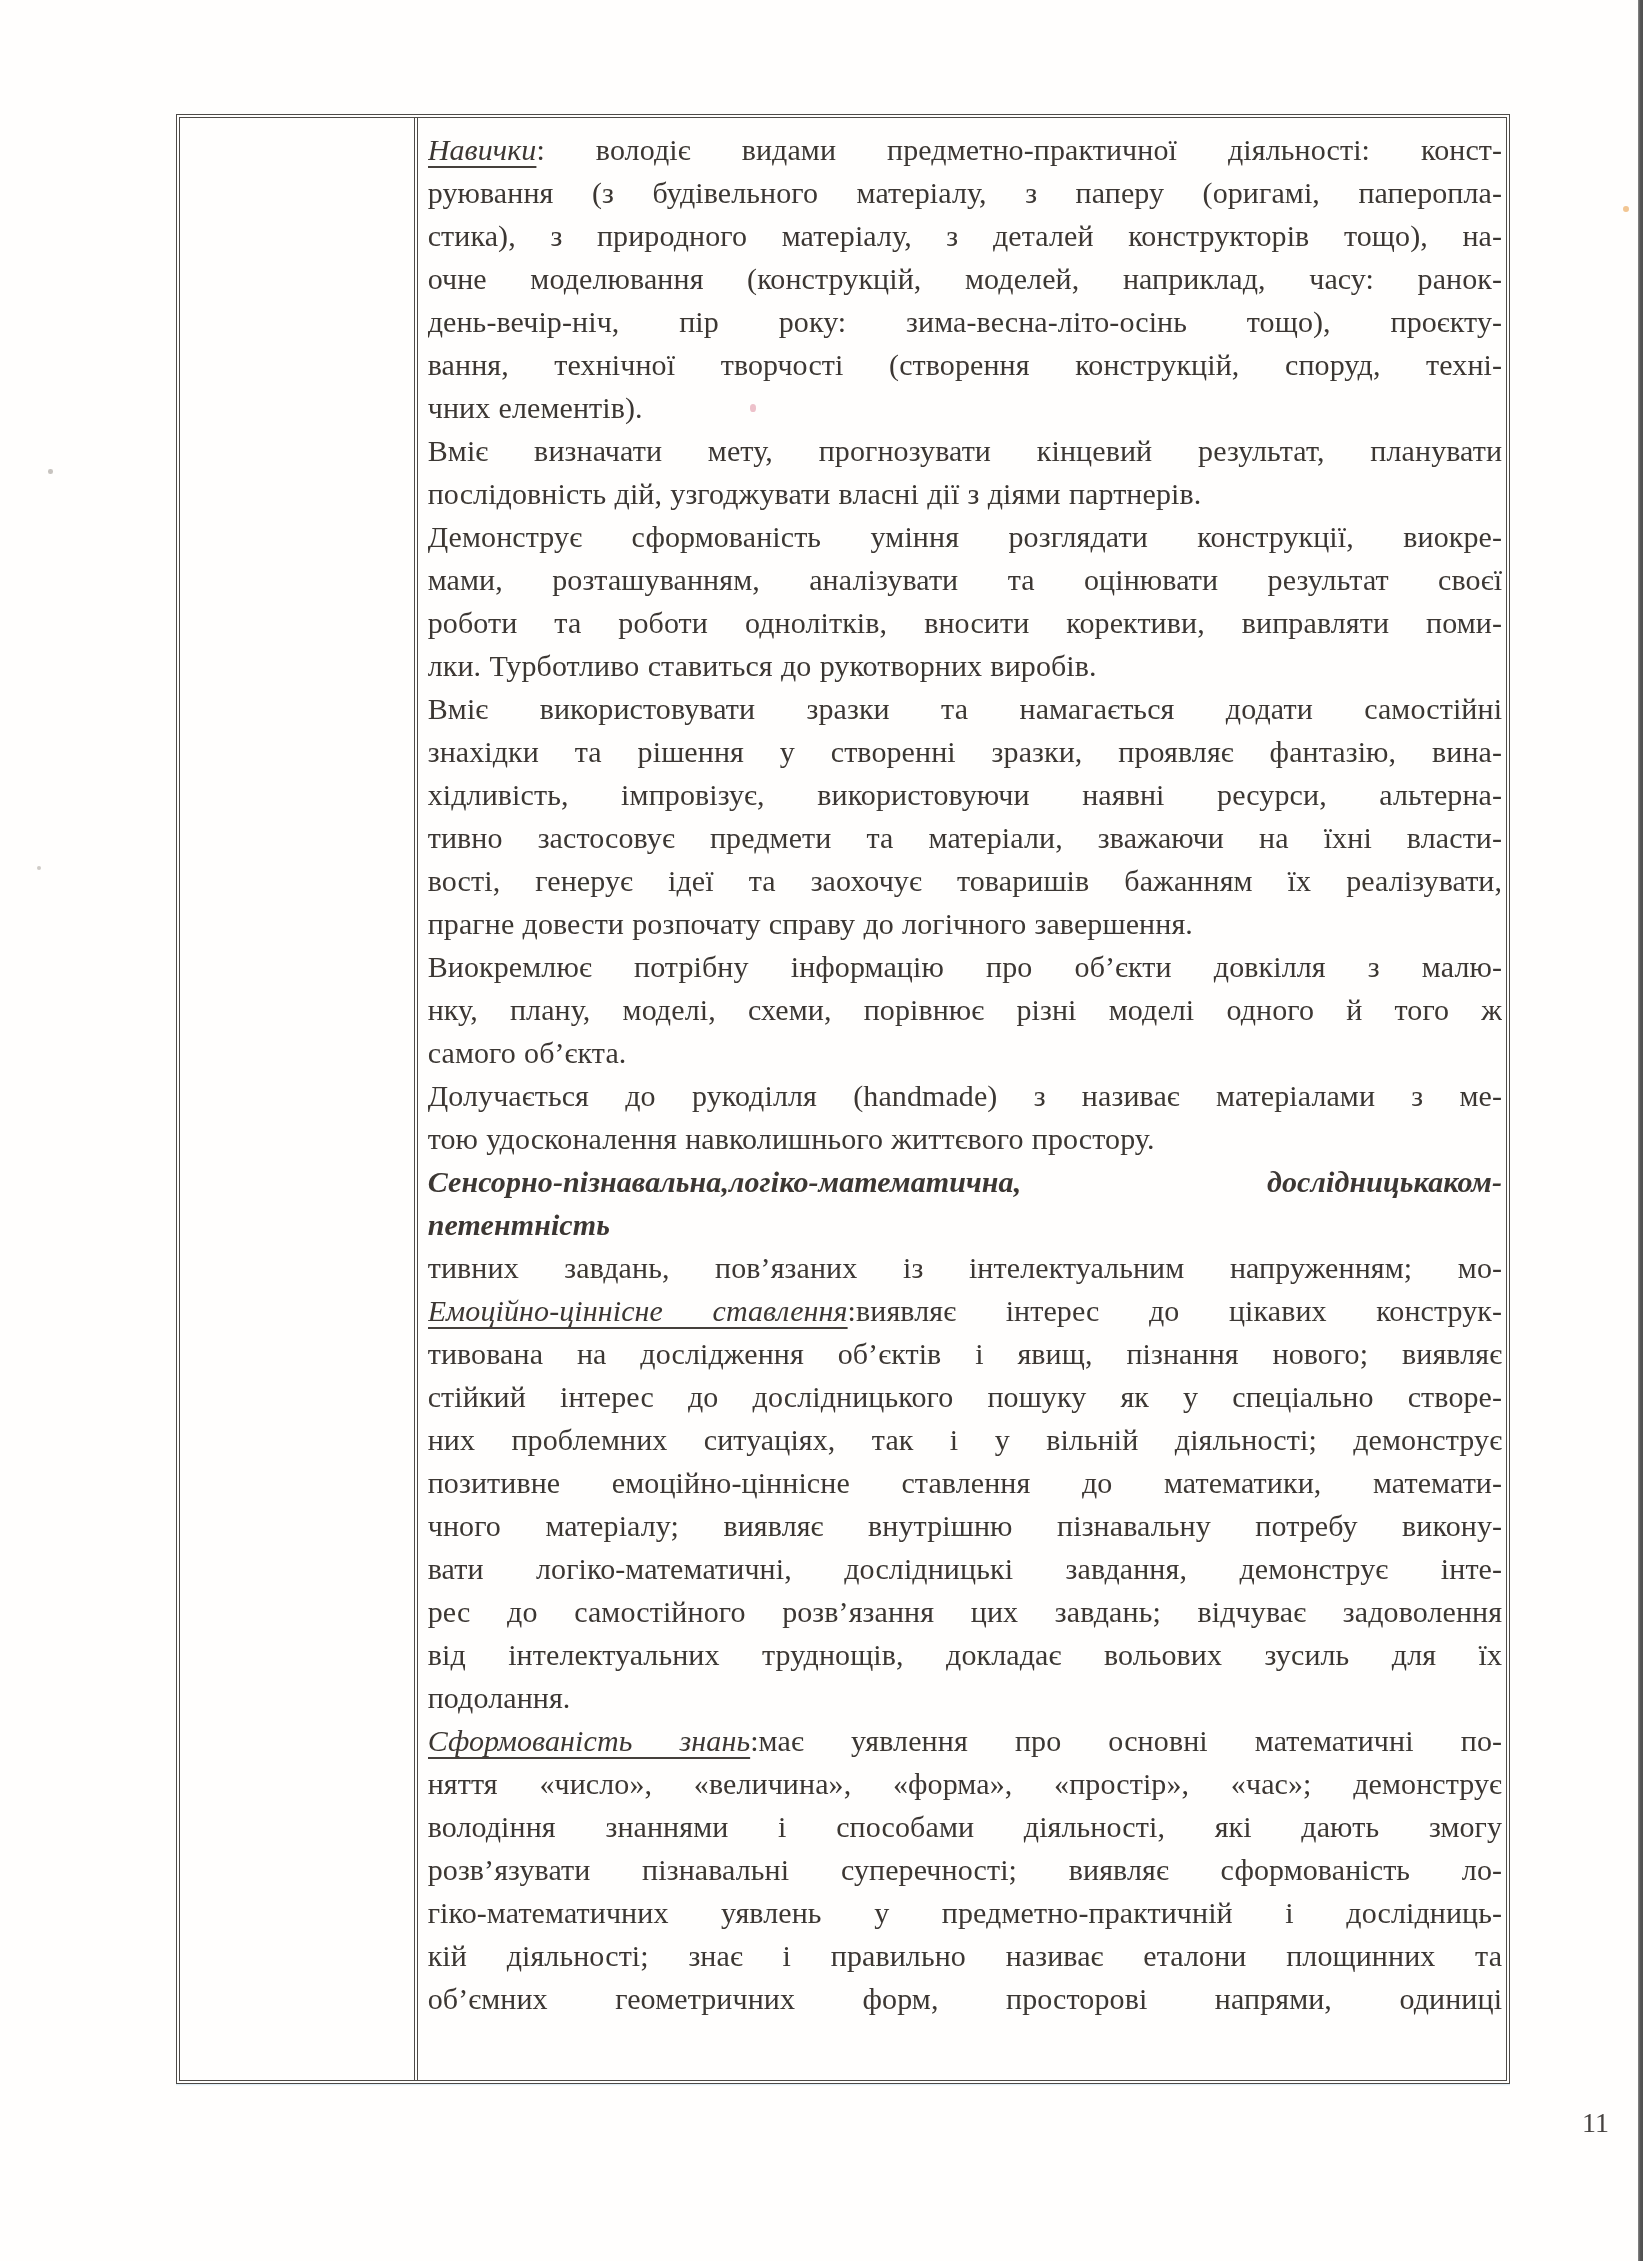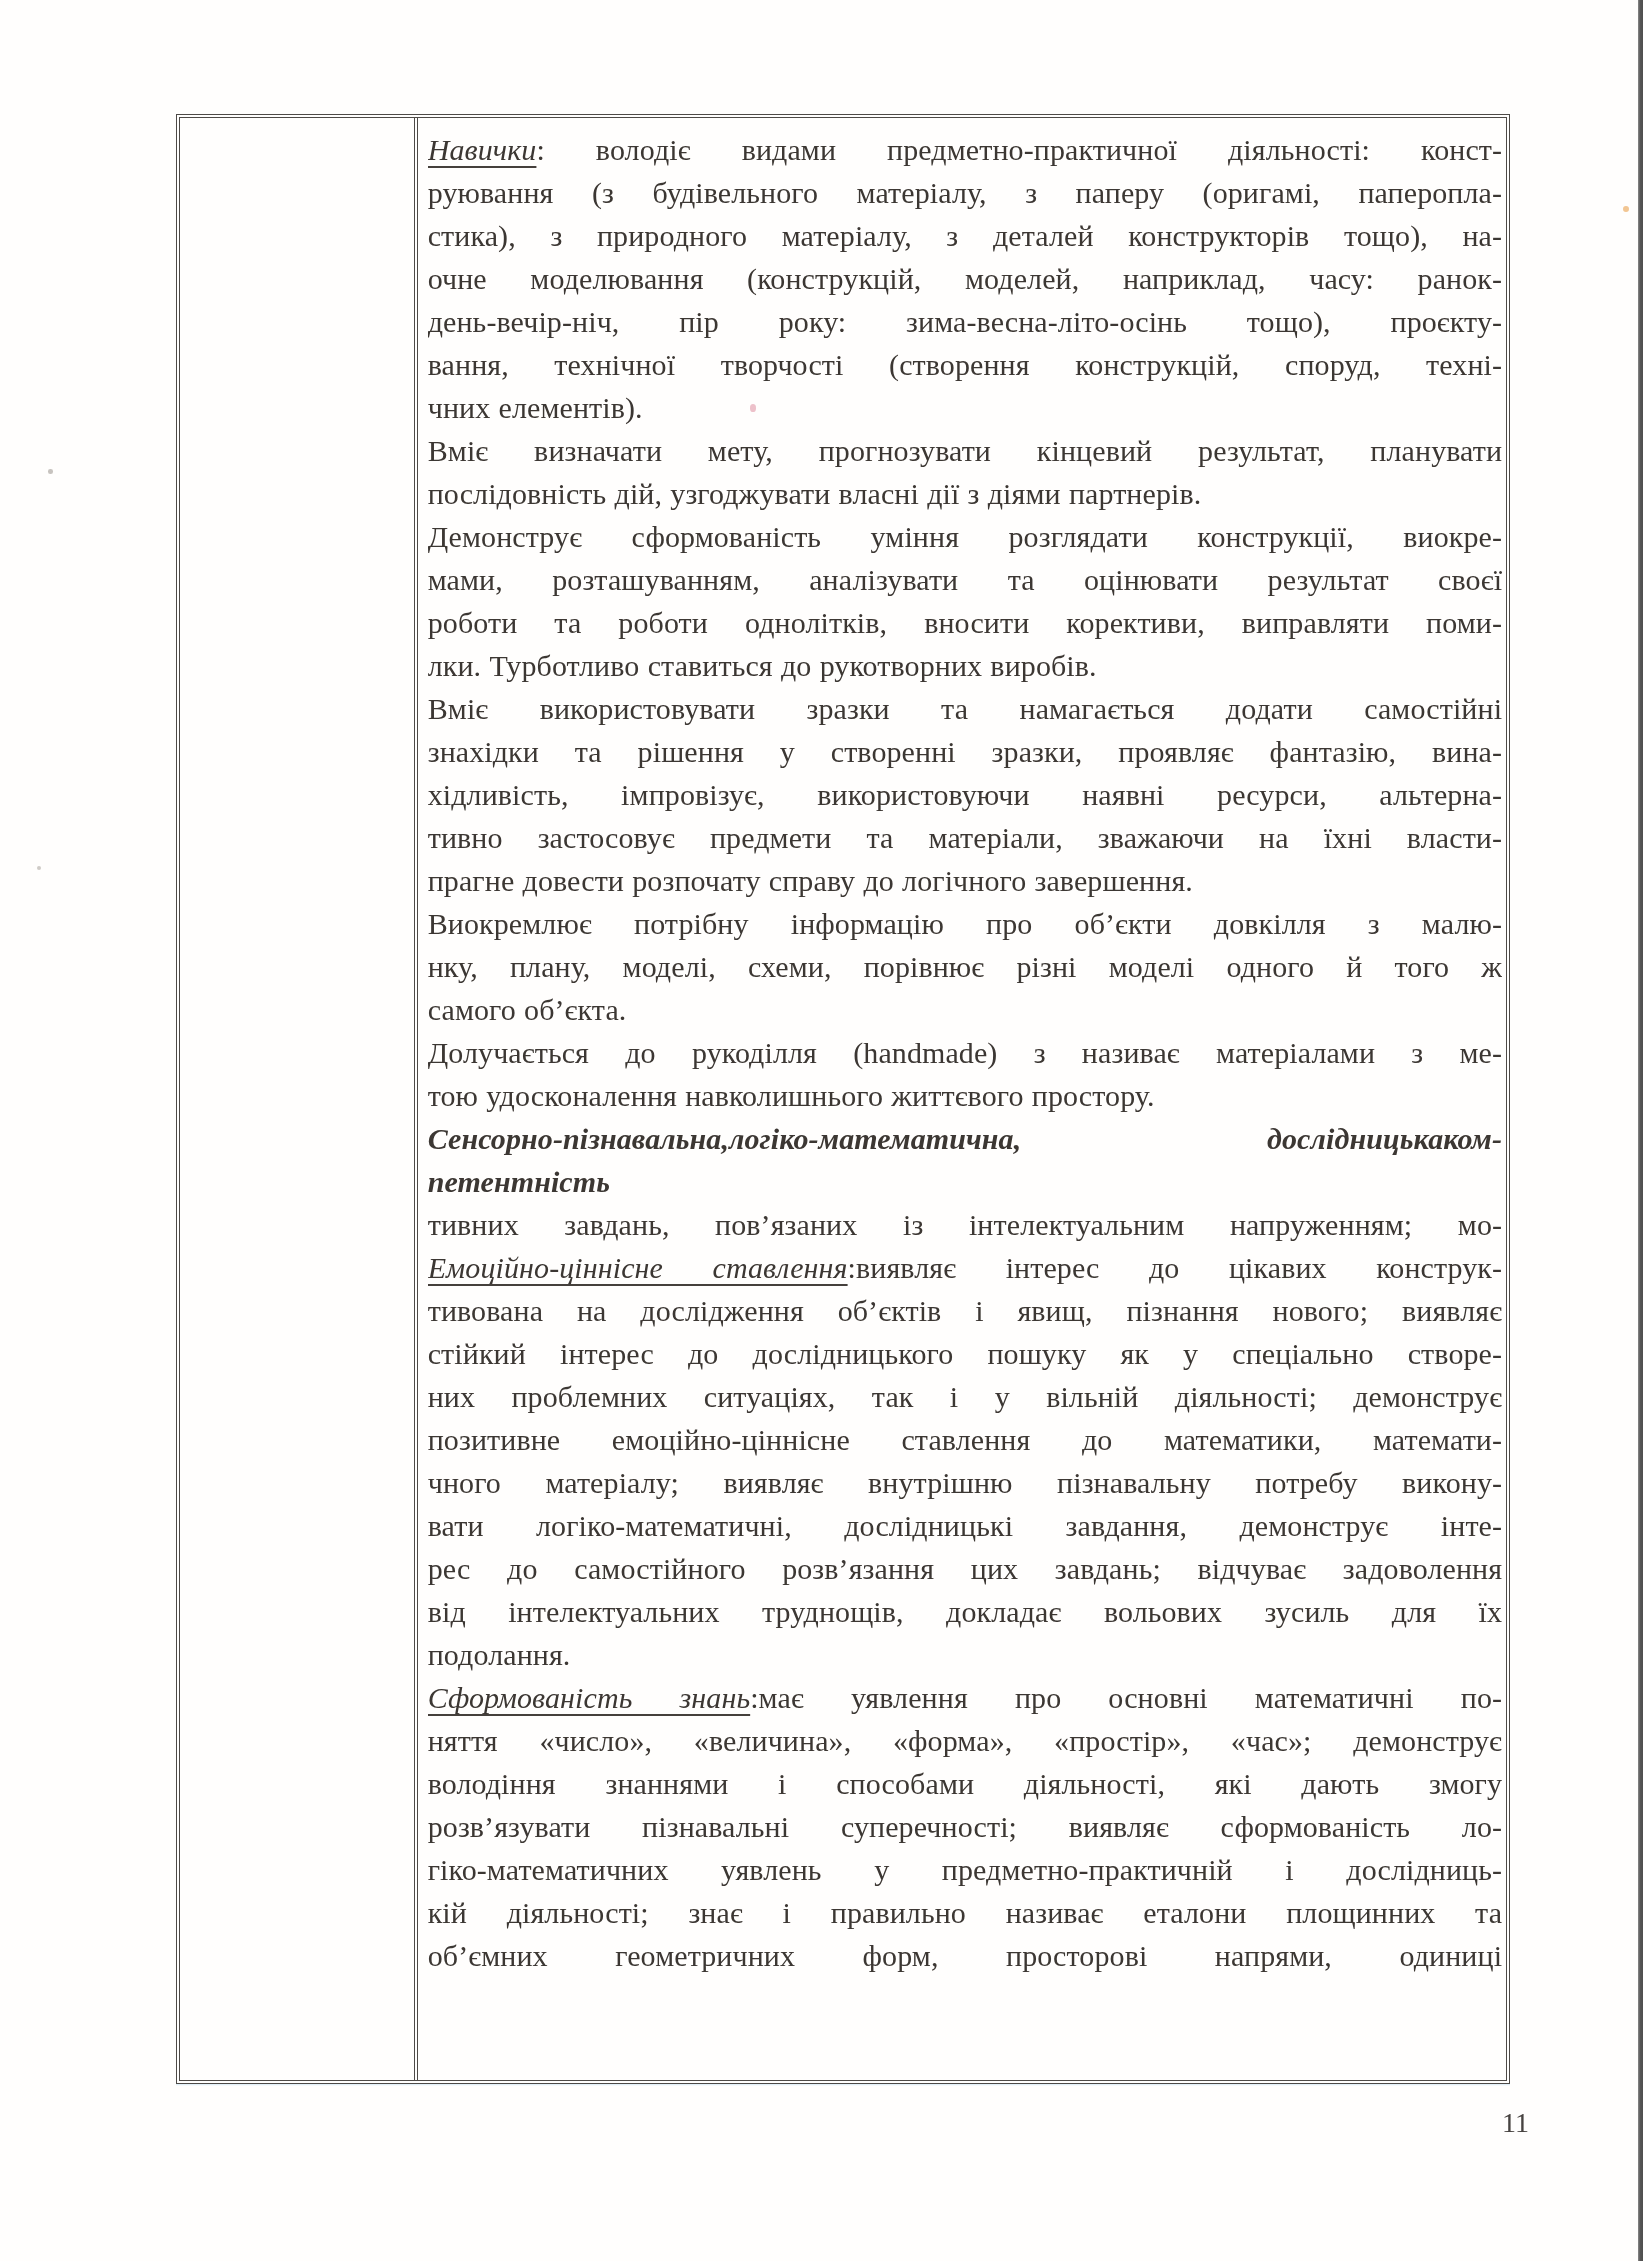--- a/index.html
+++ b/index.html
@@ -57,21 +57,21 @@
     text-decoration-thickness:2.3px;
     text-underline-offset:5.8px;
     text-decoration-color:#45403c;
   }
   .seg-bi{
     font-style:italic;
     font-weight:bold;
   }
   .page-num{
     position:absolute;
-    left:1480px;top:2109px;
+    left:1560px;top:2109px;
     width:71px;
     text-align:center;
     font-size:28px;
     line-height:1;
     color:#474341;
   }
   
   .speck{position:absolute;border-radius:50%;}
   .speck-a{left:750px;top:404px;width:6.4px;height:7.7px;background:rgba(214,120,140,.45);}
   .speck-b{left:1623px;top:206px;width:5.8px;height:5.8px;background:rgba(232,152,60,.55);}
@@ -96,20 +96,21 @@
         <div class="ln"><span class="seg-n">Вміє визначати мету, прогнозувати кінцевий результат, планувати</span></div>
         <div class="ln end"><span class="seg-n">послідовність дій, узгоджувати власні дії з діями партнерів.</span></div>
         <div class="ln"><span class="seg-n">Демонструє сформованість уміння розглядати конструкції, виокре-</span></div>
         <div class="ln"><span class="seg-n">мами, розташуванням, аналізувати та оцінювати результат своєї</span></div>
         <div class="ln"><span class="seg-n">роботи та роботи однолітків, вносити корективи, виправляти поми-</span></div>
         <div class="ln end"><span class="seg-n">лки. Турботливо ставиться до рукотворних виробів.</span></div>
         <div class="ln"><span class="seg-n">Вміє використовувати зразки та намагається додати самостійні</span></div>
         <div class="ln"><span class="seg-n">знахідки та рішення у створенні зразки, проявляє фантазію, вина-</span></div>
         <div class="ln"><span class="seg-n">хідливість, імпровізує, використовуючи наявні ресурси, альтерна-</span></div>
         <div class="ln"><span class="seg-n">тивно застосовує предмети та матеріали, зважаючи на їхні власти-</span></div>
+        <div class="ln"><span class="seg-n">вості, генерує ідеї та заохочує товаришів бажанням їх реалізувати,</span></div>
         <div class="ln end"><span class="seg-n">прагне довести розпочату справу до логічного завершення.</span></div>
         <div class="ln"><span class="seg-n">Виокремлює потрібну інформацію про об’єкти довкілля з малю-</span></div>
         <div class="ln"><span class="seg-n">нку, плану, моделі, схеми, порівнює різні моделі одного й того ж</span></div>
         <div class="ln end"><span class="seg-n">самого об’єкта.</span></div>
         <div class="ln"><span class="seg-n">Долучається до рукоділля (handmade) з називає матеріалами з ме-</span></div>
         <div class="ln end"><span class="seg-n">тою удосконалення навколишнього життєвого простору.</span></div>
         <div class="ln"><span class="seg-bi">Сенсорно-пізнавальна,логіко-математична, дослідницькаком-</span></div>
         <div class="ln end"><span class="seg-bi">петентність</span></div>
         <div class="ln"><span class="seg-n">тивних завдань, пов’язаних із інтелектуальним напруженням; мо-</span></div>
         <div class="ln"><span class="seg-ui">Емоційно-ціннісне ставлення</span><span class="seg-n">:виявляє інтерес до цікавих конструк-</span></div>

